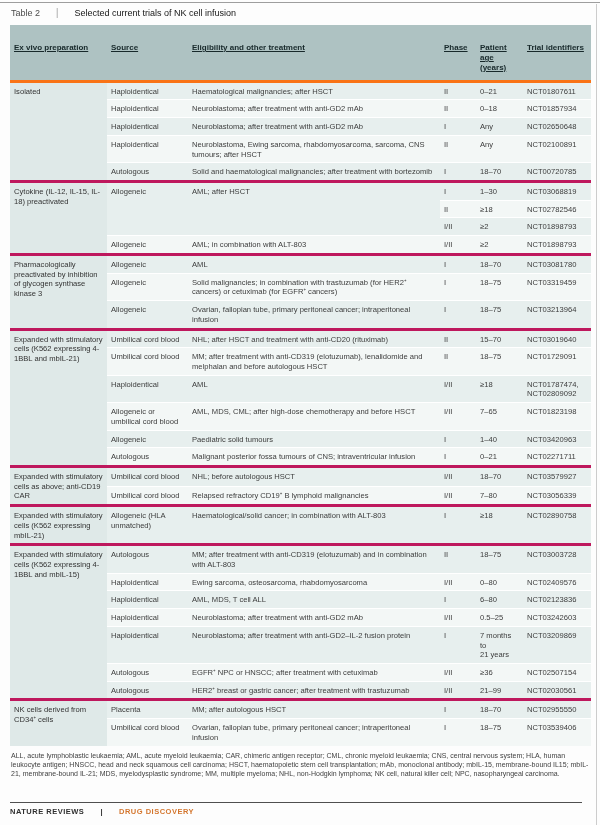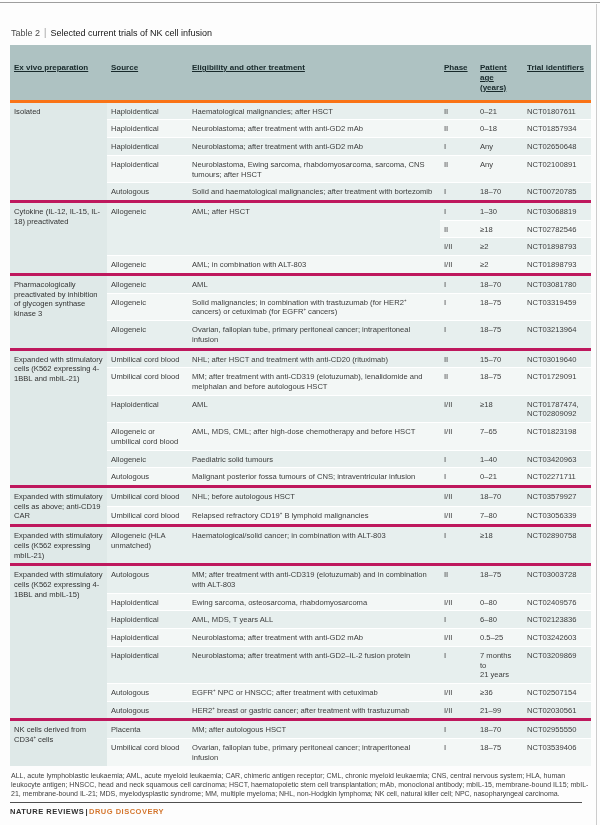--- a/index.html
+++ b/index.html
@@ -15,22 +15,22 @@
     background:#fdfdfd;
     overflow:hidden;
     box-sizing:border-box;
   }
   .edge-top   { position:absolute; top:2px;  left:0; right:0; height:1px; background:#9e9e9e; }
   .edge-right { position:absolute; top:4px; bottom:0; right:3px; width:1px; background:#cccccc; }
 
   .content { position:absolute; left:10px; top:6px; width:581px; }
 
   .title-row {
-    display:flex; align-items:baseline; gap:4px;
-    font-size:9px; line-height:11px; padding:2px 0 4px 1px;margin-top:20px;
+    display:flex; align-items:baseline; gap:16px;
+    font-size:9px; line-height:11px; padding:2px 0 4px 1px;
   }
   .title-prefix  { color:#4c4c4c; font-weight:400; }
   .title-divider { color:#9a9a9a; font-weight:400; transform:scaleY(1.15); }
   .title-text    { color:#161616; font-weight:400; }
 
   table.trials {
     width:581px; border-collapse:collapse; table-layout:fixed;
     margin-top:2px;
   }
   col.c-prep  { width:97px; }
@@ -68,21 +68,21 @@
     width:578px;
     margin-top:5px; padding-left:1px;
     font-size:7px; line-height:1.34; color:#3f3f3f;
     text-align:left;
   }
 
   .journal-bar {
     position:absolute; left:10px; right:18px; bottom:9px;
     border-top:1.5px solid #4f4f4f;
     padding-top:4px;
-    display:flex; align-items:baseline; gap:1px;
+    display:flex; align-items:baseline; gap:16px;
     font-size:7.5px; font-weight:700; letter-spacing:0.5px;
     color:#2f2f2f;
   }
   .journal-divider { color:#2f2f2f; }
   .journal-title { color:var(--accent-orange, #d4762e); }
 </style>
 </head>
 <body>
 
 <div class="page">
@@ -277,21 +277,21 @@
           </tr>
           <tr class="stripe-b">
             <td class="source-cell">Haploidentical</td>
             <td class="eligibility-cell">Ewing sarcoma, osteosarcoma, rhabdomyosarcoma</td>
             <td class="phase-cell">I/II</td>
             <td class="age-cell">0–80</td>
             <td class="trial-id-cell">NCT02409576</td>
           </tr>
           <tr class="stripe-a">
             <td class="source-cell">Haploidentical</td>
-            <td class="eligibility-cell">AML, MDS, T years ALL</td>
+            <td class="eligibility-cell">AML, MDS, T cell ALL</td>
             <td class="phase-cell">I</td>
             <td class="age-cell">6–80</td>
             <td class="trial-id-cell">NCT02123836</td>
           </tr>
           <tr class="stripe-b">
             <td class="source-cell">Haploidentical</td>
             <td class="eligibility-cell">Neuroblastoma; after treatment with anti-GD2 mAb</td>
             <td class="phase-cell">I/II</td>
             <td class="age-cell">0.5–25</td>
             <td class="trial-id-cell">NCT03242603</td>

